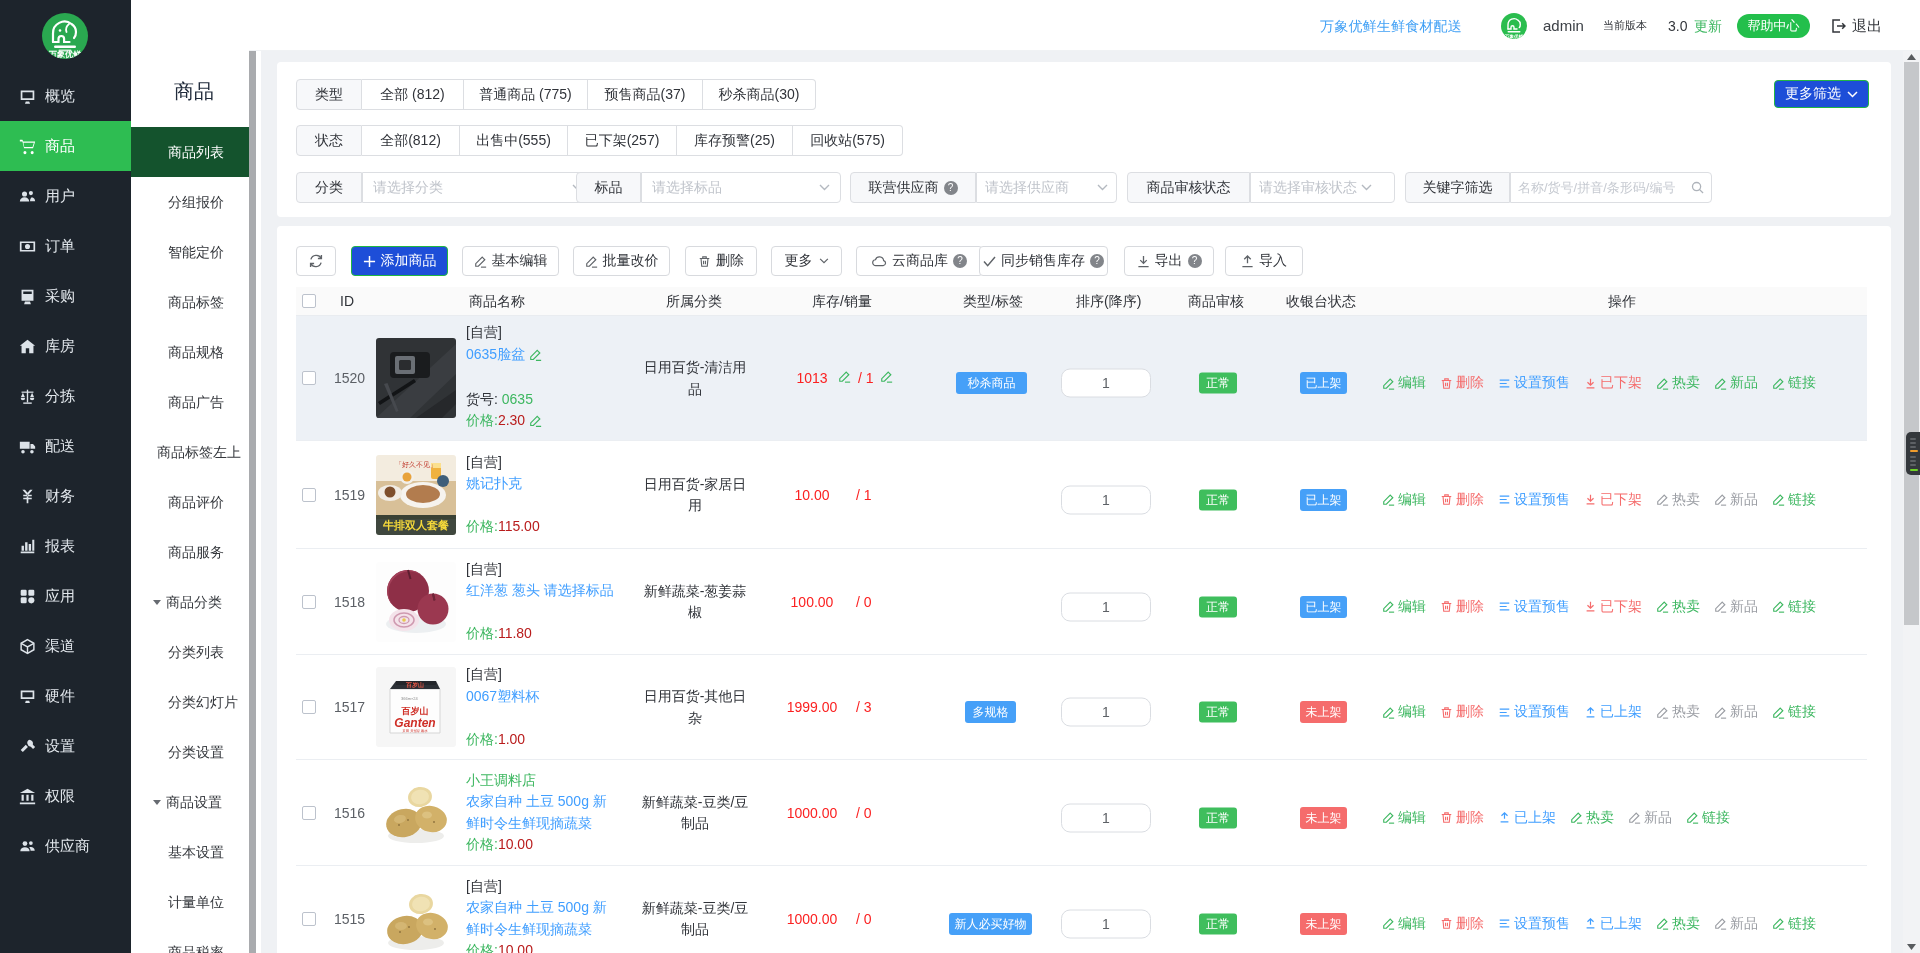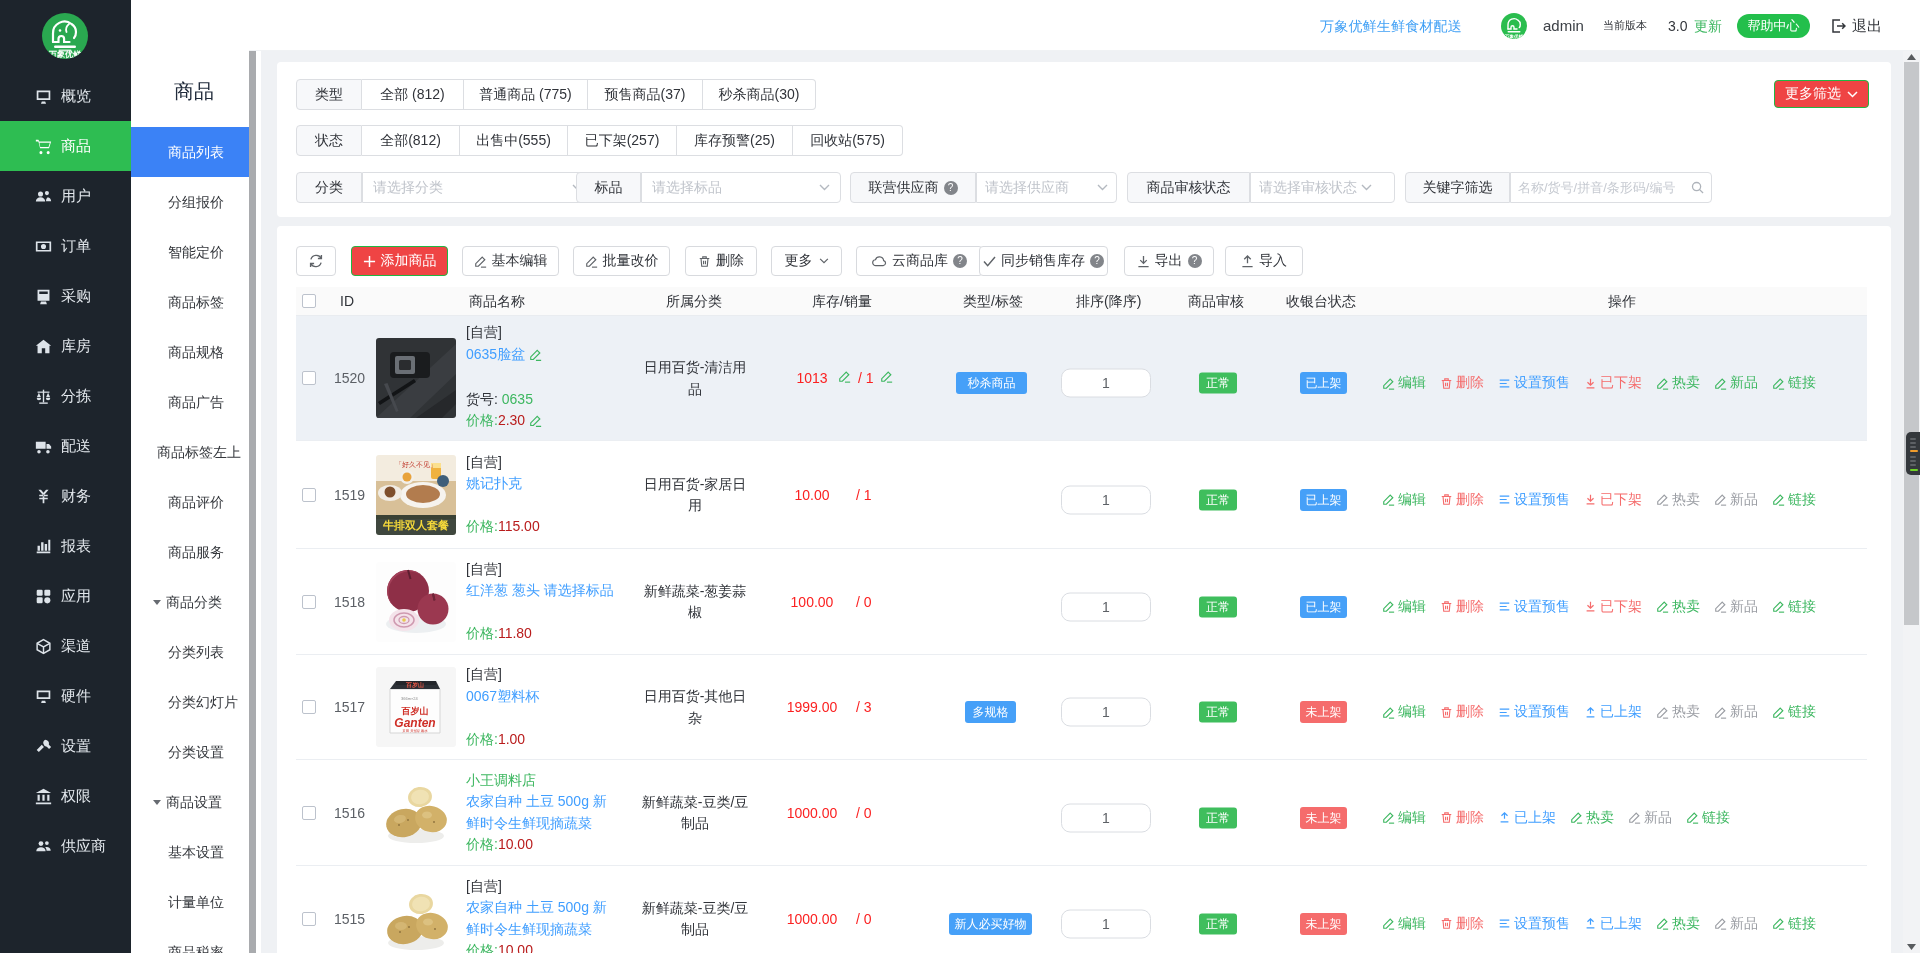--- a/index.html
+++ b/index.html
@@ -2,46 +2,46 @@
 <html lang="zh"><head>
 <meta charset="utf-8">
 <title>商品列表</title>
 <style>
 *{margin:0;padding:0;box-sizing:border-box}
 html,body{width:1920px;height:953px;overflow:hidden;background:#fff;font-family:"Liberation Sans",sans-serif;-webkit-font-smoothing:antialiased}
 .abs{position:absolute}
 svg{display:block}
 
 #side{position:absolute;left:0;top:0;width:131px;height:953px;background:#1d242c;z-index:30}
-.sitem{position:absolute;left:0;width:131px;height:50px;color:#e3e8ed;font-size:15px;display:flex;align-items:center;padding-left:35px}
+.sitem{position:absolute;left:0;width:131px;height:50px;color:#e3e8ed;font-size:15px;display:flex;align-items:center;padding-left:19px}
 .sitem svg{width:17px;height:17px;flex:none;margin-right:9px}
 .sitem.on{background:#2ebd52;color:#fff}
 
 #submenu{position:absolute;left:131px;top:0;width:118px;height:953px;background:#fff;z-index:20}
 .mtitle{position:absolute;left:4px;top:78px;width:118px;text-align:center;font-size:20px;color:#222c3c}
 .mitem{position:absolute;left:0;width:118px;height:50px;line-height:50px;padding-left:37px;font-size:14px;color:#34373c;white-space:nowrap}
-.mitem.on{background:#3b82f6;color:#fff}
+.mitem.on{background:#14532d;color:#fff}
 .mitem .car{position:absolute;left:22px;top:23px;width:0;height:0;border-left:4px solid transparent;border-right:4px solid transparent;border-top:5px solid #676b71}
 
 #subsb{position:absolute;left:249px;top:51px;width:7px;height:902px;background:#a9abae;z-index:21}
 
 #hdr{position:absolute;left:131px;top:0;width:1789px;height:51px;background:#fff;border-bottom:1px solid #f0f2f4;z-index:10}
 
 #content{position:absolute;left:261px;top:51px;width:1659px;height:902px;background:#eff1f4;z-index:5}
 .card{position:absolute;background:#fff;border-radius:4px;z-index:6}
 
 .seg{position:absolute;height:31px;background:#fff;border:1px solid #dcdee2;display:flex;align-items:center;justify-content:center;font-size:14px;color:#303339;white-space:nowrap;z-index:7}
 .seg.lab{background:#f7f8fa;border-radius:4px 0 0 4px;z-index:8}
 .seg.last{border-radius:0 4px 4px 0}
 .sel{position:absolute;height:31px;background:#fff;border:1px solid #dcdee2;border-radius:0 4px 4px 0;display:flex;align-items:center;font-size:14px;color:#c0c4cb;padding:0 10px;z-index:7;white-space:nowrap;overflow:hidden}
 .sel .chev{margin-left:auto}
 .qmark{display:inline-block;width:14px;height:14px;border-radius:50%;background:#82858a;color:#fff;font-size:10px;line-height:14px;text-align:center;margin-left:5px;flex:none}
 
 .btn{position:absolute;height:30px;background:#fff;border:1px solid #d8dade;border-radius:4px;display:flex;align-items:center;justify-content:center;font-size:14px;color:#303339;white-space:nowrap;z-index:7}
-.btn.grn{background:#ef4444;border-color:#21b643;color:#fff}
+.btn.grn{background:#1d4ed8;border-color:#21b643;color:#fff}
 .btn svg{margin-right:5px}
 
 #tbl{position:absolute;left:296px;top:287px;width:1571px;z-index:7}
 .thead{position:absolute;left:0;top:0;width:1571px;height:29px;background:#fafafa;border-bottom:1px solid #e9ecf0}
 .th{position:absolute;top:0;height:29px;line-height:29px;font-size:14px;color:#303339;white-space:nowrap}
 .row{position:absolute;left:0;width:1571px;border-bottom:1px solid #ebeef2;background:#fff}
 .vc{position:absolute;top:50%;transform:translateY(-50%)}
 .cb{width:14px;height:14px;border:1px solid #bcc2cc;border-radius:2px;background:#fff}
 .idt{font-size:14px;color:#5c6066}
 .pimg{width:80px;height:80px;border-radius:3px;overflow:hidden}

